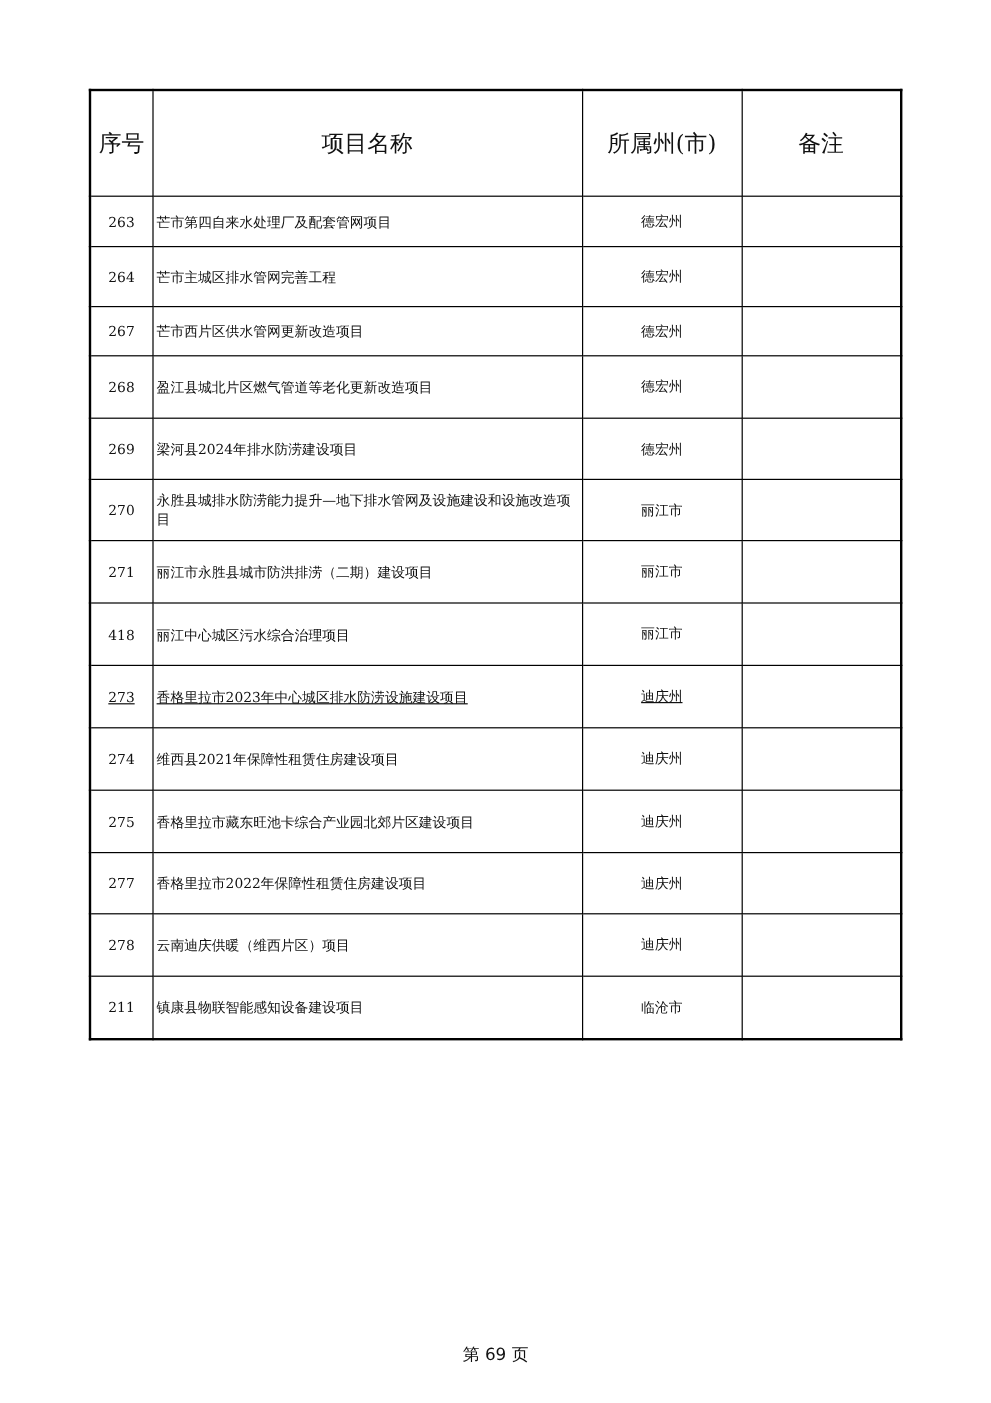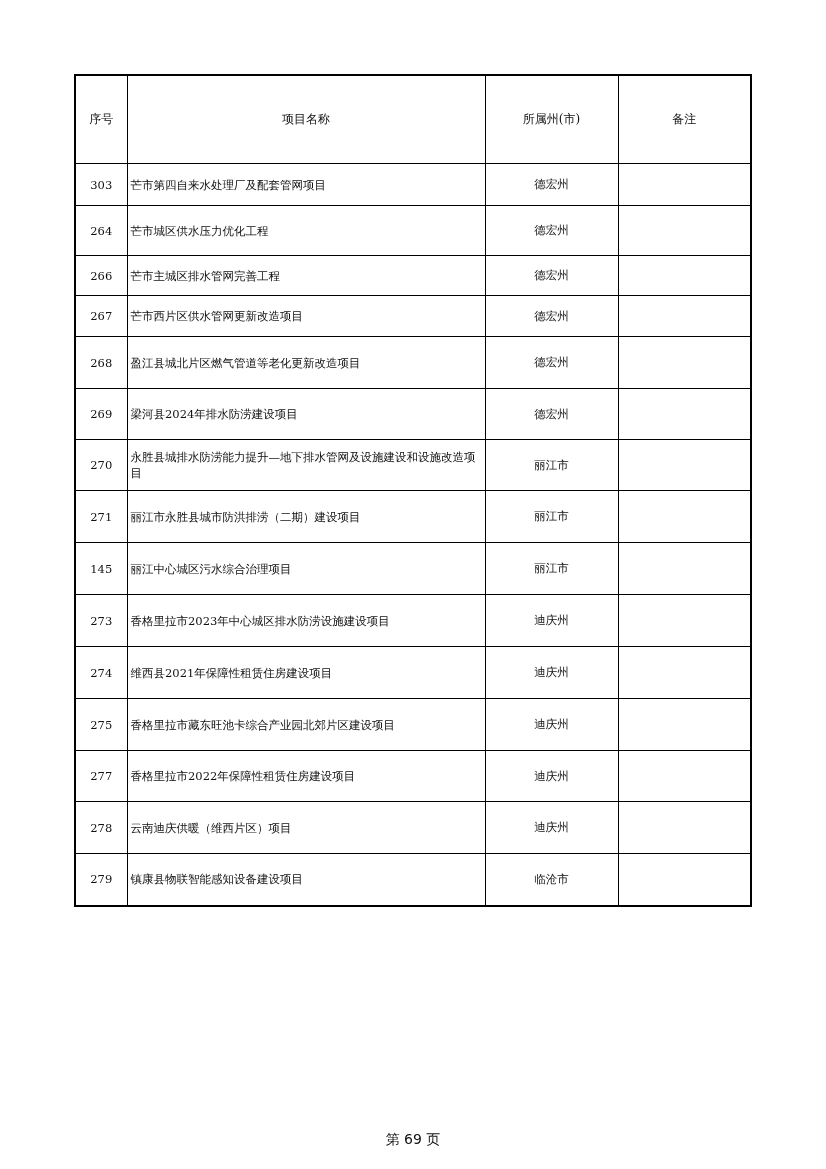--- a/index.html
+++ b/index.html
@@ -1,25 +1,25 @@
 <!DOCTYPE html>
 <html><head>
 <meta charset="utf-8">
 <style>
   html, body { margin:0; padding:0; background:#ffffff; }
   body { width:826px; height:1169px; position:relative; font-family:"DejaVu Serif", "Liberation Serif", serif; color:#111; }
   table { position:absolute; left:74px; top:74px; border-collapse:collapse; table-layout:fixed; }
   td, th { border:1px solid #000; padding:0; }
   table { border:2px solid #000; }
-  th { font-weight:normal; font-size:12px; height:87px; text-align:center; vertical-align:middle; }
+  th { font-weight:normal; font-size:19px; height:87px; text-align:center; vertical-align:middle; }
   td { font-size:11.5px; vertical-align:middle; }
   td.num { text-align:center; }
   td.name { text-align:left; padding-left:3px; padding-right:2px; line-height:16px;margin-left:27px; }
   td.region { text-align:center; }
-  .footer { position:absolute; top:1120px; left:0; width:826px; text-align:center; font-size:14px; font-family:"DejaVu Sans", sans-serif;margin-top:11px; }
+  .footer { position:absolute; top:1120px; left:0; width:826px; text-align:center; font-size:14px; font-family:"DejaVu Sans", sans-serif; }
 </style>
 </head>
 <body>
 
 <table>
   <colgroup>
     <col style="width:52px">
     <col style="width:358px">
     <col style="width:133px">
     <col style="width:133px">
@@ -27,33 +27,27 @@
   <thead>
     <tr>
       <th>序号</th>
       <th>项目名称</th>
       <th>所属州(市)</th>
       <th>备注</th>
     </tr>
   </thead>
   <tbody id="tbody">
       <tr style="height: 42px;">
-        <td class="num">303</td>
+        <td class="num">263</td>
         <td class="name">芒市第四自来水处理厂及配套管网项目</td>
         <td class="region">德宏州</td>
         <td class="remarks"></td>
       </tr>
       <tr style="height: 50px;">
         <td class="num">264</td>
-        <td class="name">芒市城区供水压力优化工程</td>
-        <td class="region">德宏州</td>
-        <td class="remarks"></td>
-      </tr>
-      <tr style="height: 40px;">
-        <td class="num">266</td>
         <td class="name">芒市主城区排水管网完善工程</td>
         <td class="region">德宏州</td>
         <td class="remarks"></td>
       </tr>
       <tr style="height: 41px;">
         <td class="num">267</td>
         <td class="name">芒市西片区供水管网更新改造项目</td>
         <td class="region">德宏州</td>
         <td class="remarks"></td>
       </tr>
@@ -75,26 +69,26 @@
         <td class="region">丽江市</td>
         <td class="remarks"></td>
       </tr>
       <tr style="height: 52px;">
         <td class="num">271</td>
         <td class="name">丽江市永胜县城市防洪排涝（二期）建设项目</td>
         <td class="region">丽江市</td>
         <td class="remarks"></td>
       </tr>
       <tr style="height: 52px;">
-        <td class="num">145</td>
+        <td class="num">418</td>
         <td class="name">丽江中心城区污水综合治理项目</td>
         <td class="region">丽江市</td>
         <td class="remarks"></td>
       </tr>
-      <tr style="height: 52px;">
+      <tr style="height: 52px; text-decoration: underline;">
         <td class="num">273</td>
         <td class="name">香格里拉市2023年中心城区排水防涝设施建设项目</td>
         <td class="region">迪庆州</td>
         <td class="remarks"></td>
       </tr>
       <tr style="height: 52px;">
         <td class="num">274</td>
         <td class="name">维西县2021年保障性租赁住房建设项目</td>
         <td class="region">迪庆州</td>
         <td class="remarks"></td>
@@ -111,21 +105,21 @@
         <td class="region">迪庆州</td>
         <td class="remarks"></td>
       </tr>
       <tr style="height: 52px;">
         <td class="num">278</td>
         <td class="name">云南迪庆供暖（维西片区）项目</td>
         <td class="region">迪庆州</td>
         <td class="remarks"></td>
       </tr>
       <tr style="height: 52px;">
-        <td class="num">279</td>
+        <td class="num">211</td>
         <td class="name">镇康县物联智能感知设备建设项目</td>
         <td class="region">临沧市</td>
         <td class="remarks"></td>
       </tr>
     </tbody>
 </table>
 
 <div class="footer">第 69 页</div>
 
 </body></html>

